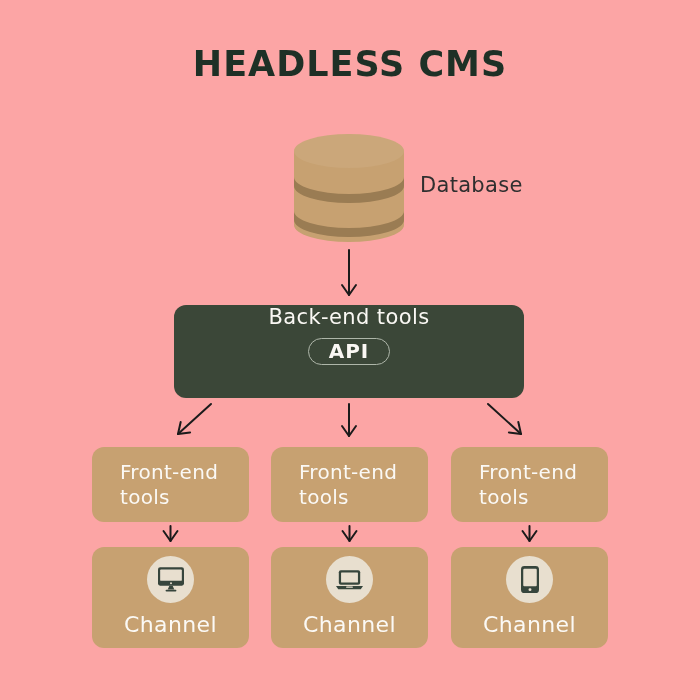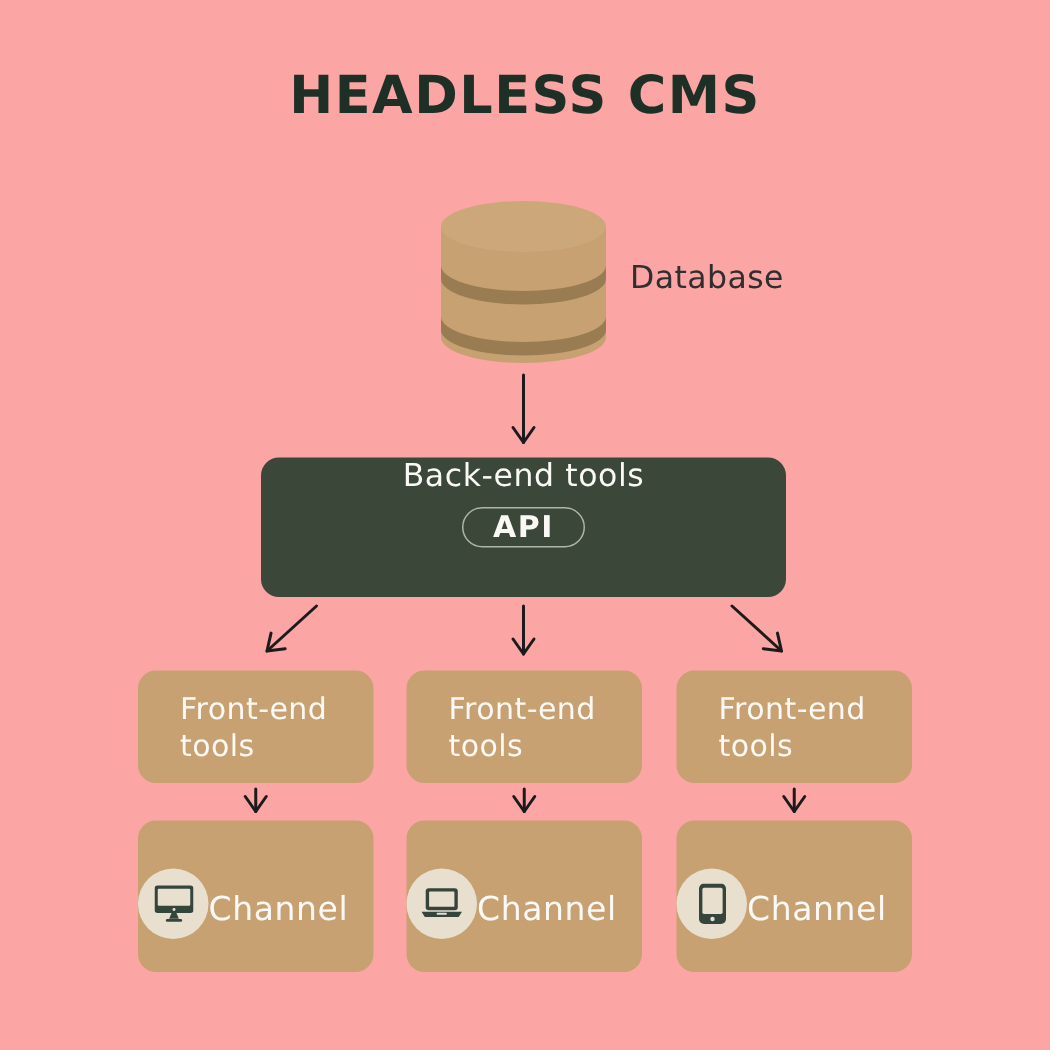--- a/index.html
+++ b/index.html
@@ -77,21 +77,21 @@
     box-sizing:border-box;
     padding:0 28px;
   }
   .fe-1{left:92px;}
   .fe-2{left:271px;}
   .fe-3{left:451px;}
   .ch-box{
     position:absolute;top:547px;width:157px;height:101px;
     background:#c7a171;
     border-radius:12px;
-    display:flex;flex-direction:row;align-items:center;
+    display:flex;flex-direction:column;align-items:center;
     box-sizing:border-box;
     padding-top:9px;
   }
   .ch-1{left:92px;}
   .ch-2{left:271px;}
   .ch-3{left:451px;}
   .ch-circle{
     width:47px;height:47px;
     border-radius:50%;
     background:#e8dfcf;

